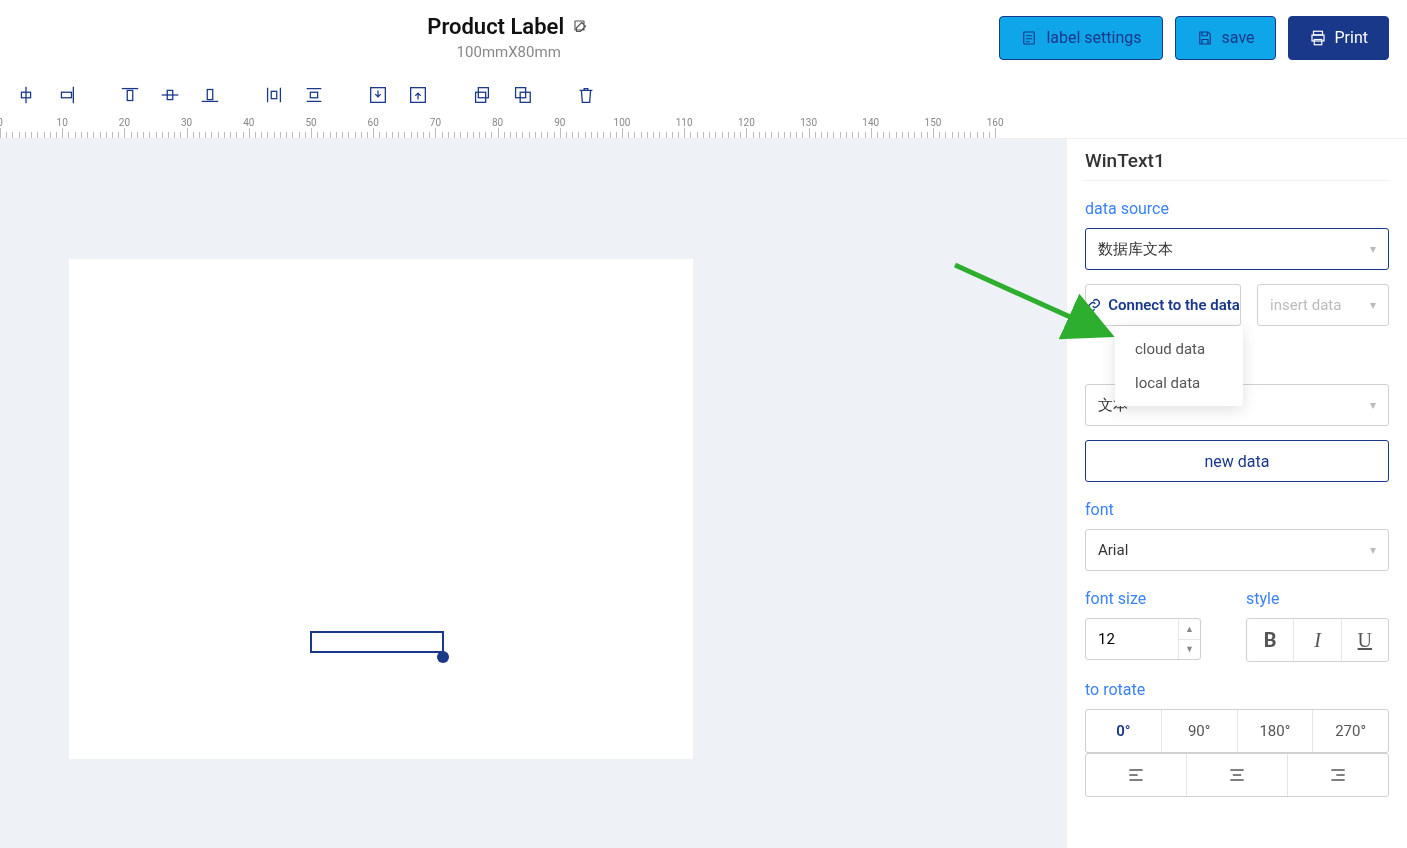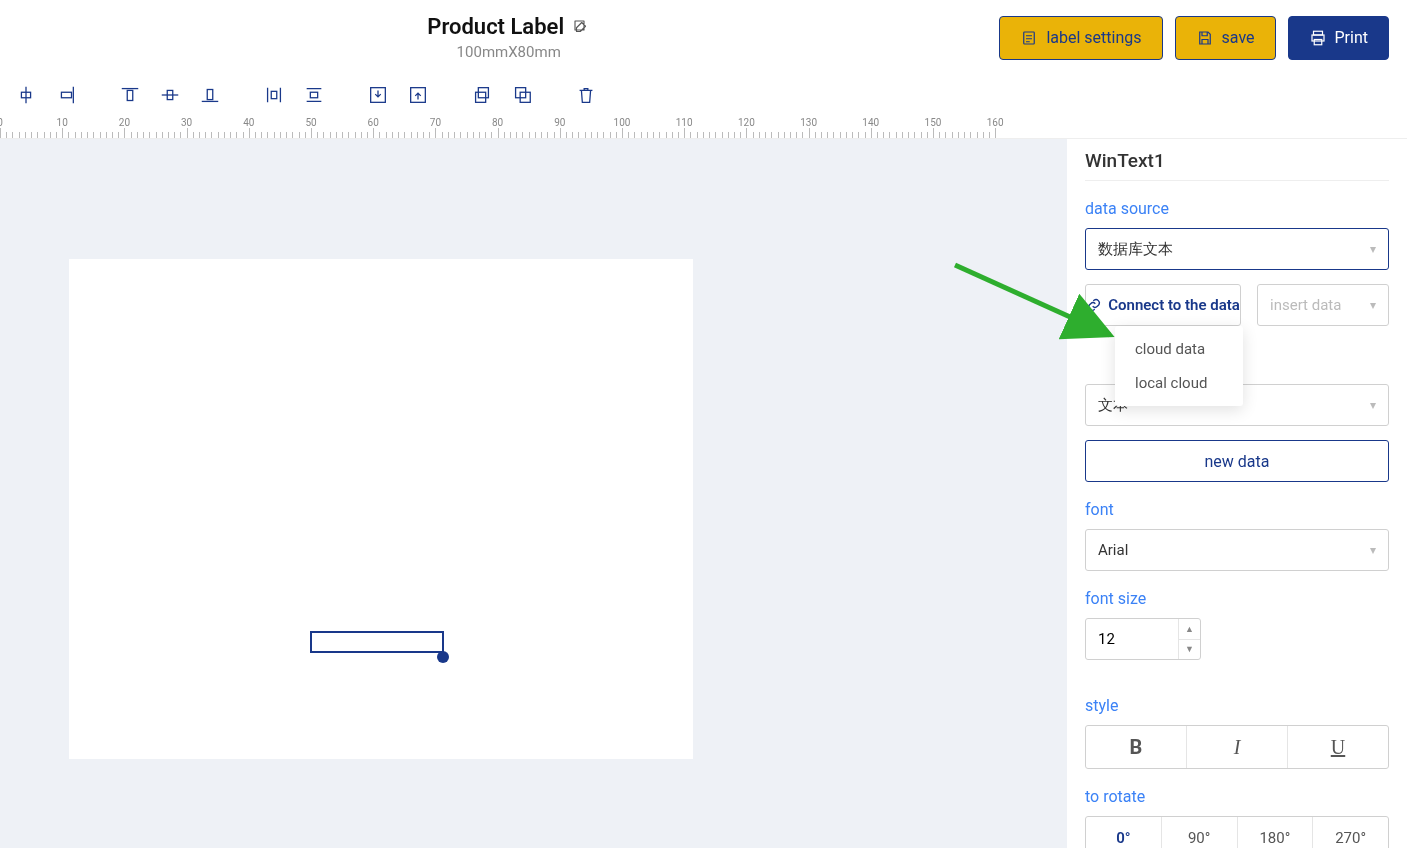--- a/index.html
+++ b/index.html
@@ -7,21 +7,21 @@
 
 
 .header { height: 75px; display: flex; align-items: center; padding: 0 18px; }
 .title-block { flex: 1; text-align: center; }
 .title-row { display: inline-flex; align-items: center; gap: 8px; }
 .title { font-size: 22px; font-weight: 600; color: #111; }
 .dims { font-size: 15px; color: #888; margin-top: 4px; }
 .edit-icon-svg { width: 18px; height: 18px; stroke: #555; fill: none; stroke-width: 1.5; }
 
 .header-actions { display: flex; gap: 12px; }
-.btn { display: inline-flex; align-items: center; gap: 8px; height: 44px; padding: 0 20px; border: 1px solid #19388a; border-radius: 4px; background: #eab308; color: #19388a; font-size: 16px; cursor: pointer; }
+.btn { display: inline-flex; align-items: center; gap: 8px; height: 44px; padding: 0 20px; border: 1px solid #19388a; border-radius: 4px; background: #0ea5e9; color: #19388a; font-size: 16px; cursor: pointer; }
 .btn.primary { background: #19388a; color: #fff; }
 .btn svg { width: 18px; height: 18px; }
 
 
 .toolbar { height: 40px; display: flex; align-items: center; padding: 0 6px; gap: 0; }
 .tool { width: 40px; height: 40px; display: flex; align-items: center; justify-content: center; cursor: pointer; color: #19388a; }
 .tool svg { width: 22px; height: 22px; stroke: #19388a; fill: none; stroke-width: 1.4; }
 .sep { width: 24px; }
 
 
@@ -54,21 +54,21 @@
 .row { display: flex; gap: 12px; align-items: stretch; margin-top: 14px; }
 .connect-btn { flex: 1; height: 42px; border: 1px solid #d0d0d0; border-radius: 3px; display: flex; align-items: center; justify-content: center; gap: 6px; color: #19388a; font-size: 15px; font-weight: 600; cursor: pointer; overflow: hidden; white-space: nowrap; padding: 0 10px; }
 .connect-btn svg { width: 16px; height: 16px; flex-shrink: 0; }
 .insert-sel { width: 132px; }
 
 .dropdown { position: absolute; background: #fff; border-radius: 3px; box-shadow: 0 4px 16px rgba(0,0,0,.12); padding: 6px 0; z-index: 50; }
 .dropdown-item { padding: 8px 20px; font-size: 15px; color: #555; cursor: pointer; white-space: nowrap; }
 
 .full-btn { height: 42px; border: 1px solid #19388a; border-radius: 3px; color: #19388a; font-size: 16px; display: flex; align-items: center; justify-content: center; cursor: pointer; margin-top: 14px; }
 
-.pair { display: flex; gap: 18px; flex-direction: column; }
+.pair { display: flex; gap: 18px; }
 .pair > div { flex: 1; }
 
 .num-input { display: flex; height: 42px; border: 1px solid #d0d0d0; border-radius: 3px; overflow: hidden; width: 116px; }
 .num-input .val { flex: 1; display: flex; align-items: center; padding: 0 12px; font-size: 15px; }
 .spinners { width: 22px; display: flex; flex-direction: column; border-left: 1px solid #e5e5e5; }
 .spin { flex: 1; display: flex; align-items: center; justify-content: center; font-size: 9px; color: #888; cursor: pointer; }
 .spin + .spin { border-top: 1px solid #e5e5e5; }
 
 .seg { display: flex; border: 1px solid #d0d0d0; border-radius: 3px; overflow: hidden; height: 44px; }
 .seg-btn { flex: 1; display: flex; align-items: center; justify-content: center; cursor: pointer; border-left: 1px solid #e5e5e5; font-size: 15px; color: #555; }
@@ -405,21 +405,21 @@
           </svg>
         <span>Connect to the data</span>
       </div>
       <div class="select placeholder insert-sel">
         <span>insert data</span>
         <span class="caret">▾</span>
       </div>
 
       <div class="dropdown" style="left:30px; top:42px; min-width:128px;">
         <div class="dropdown-item">cloud data</div>
-        <div class="dropdown-item">local cloud</div>
+        <div class="dropdown-item">local data</div>
       </div>
     </div>
 
     <div class="select" style="margin-top:58px;">
       <span>文本</span>
       <span class="caret">▾</span>
     </div>
 
     <div class="full-btn">
       <span>new data</span>

